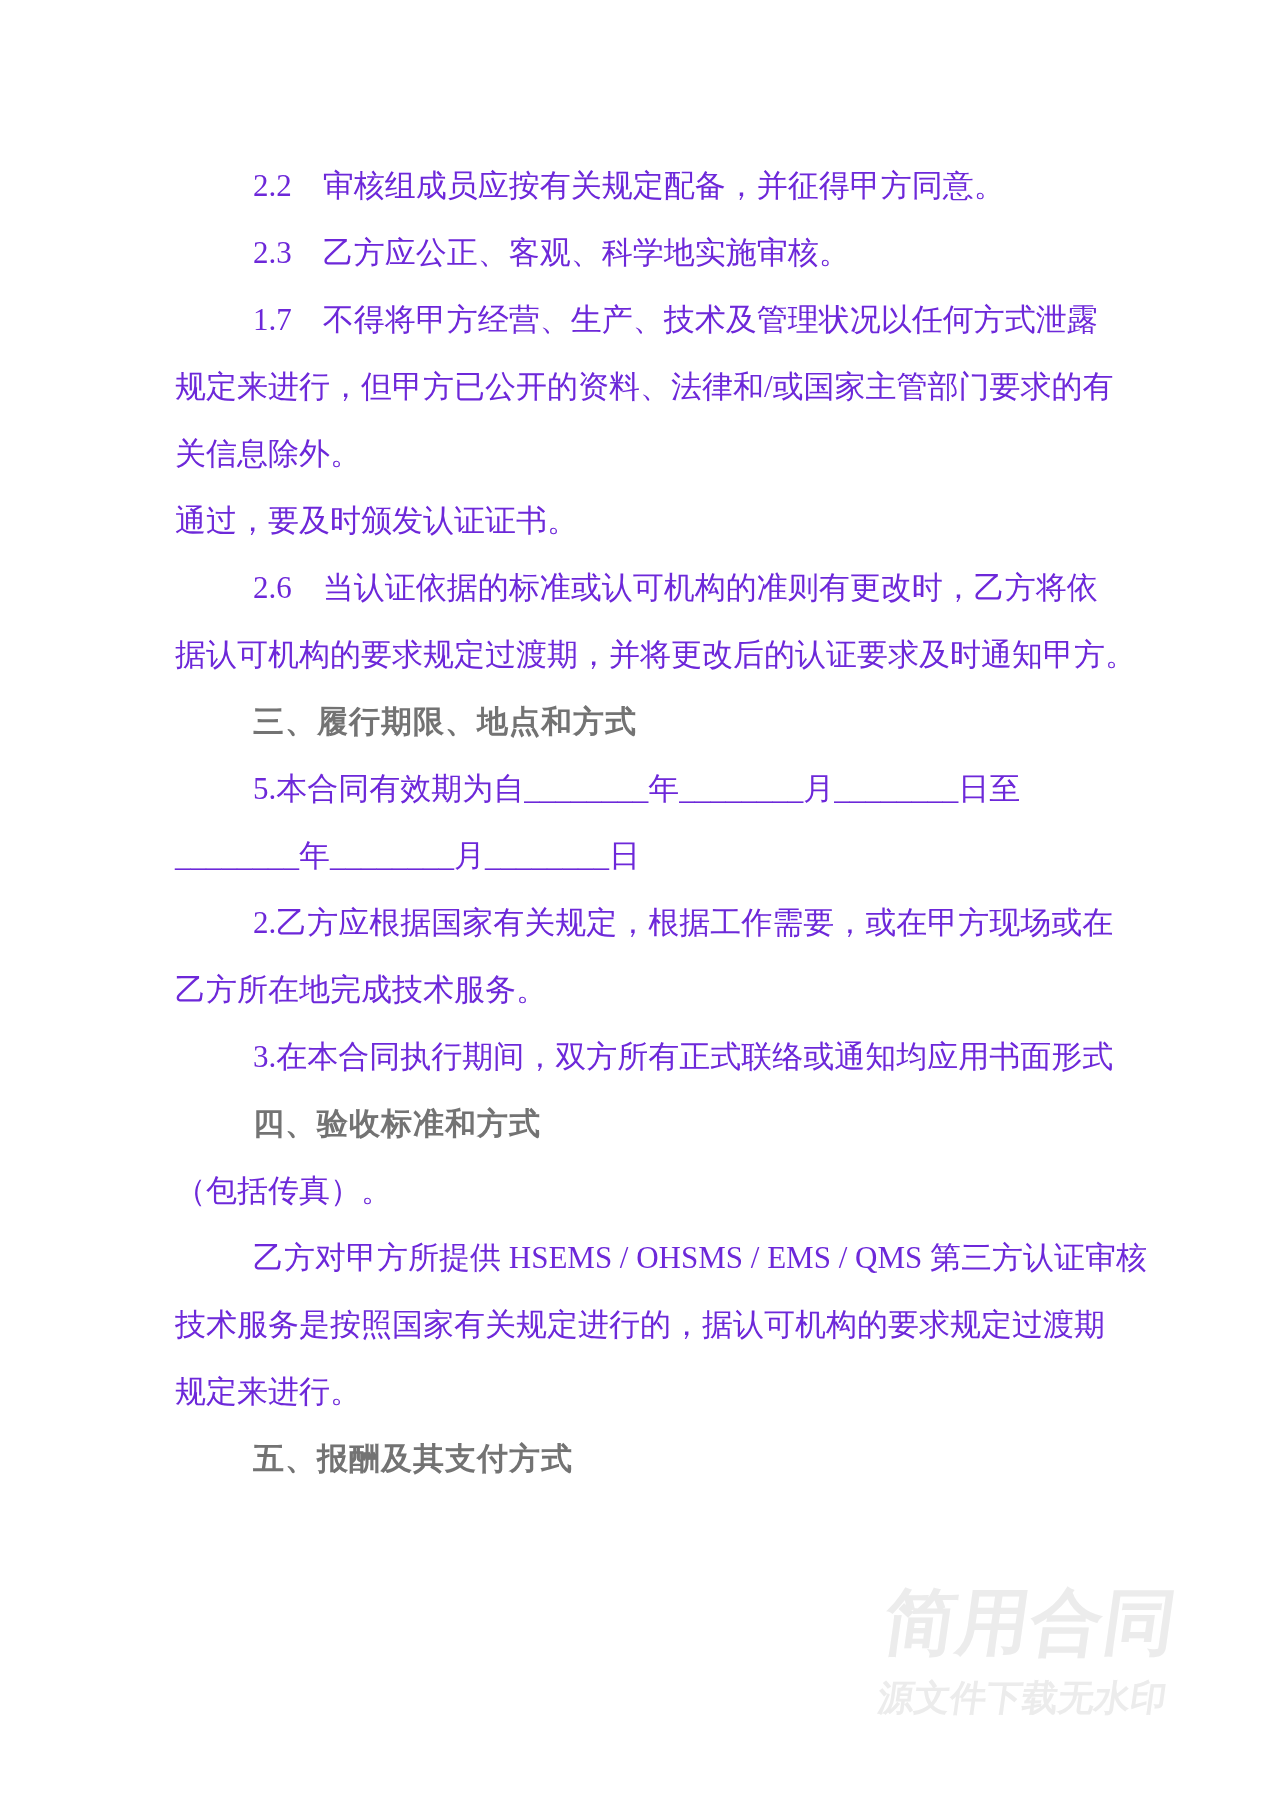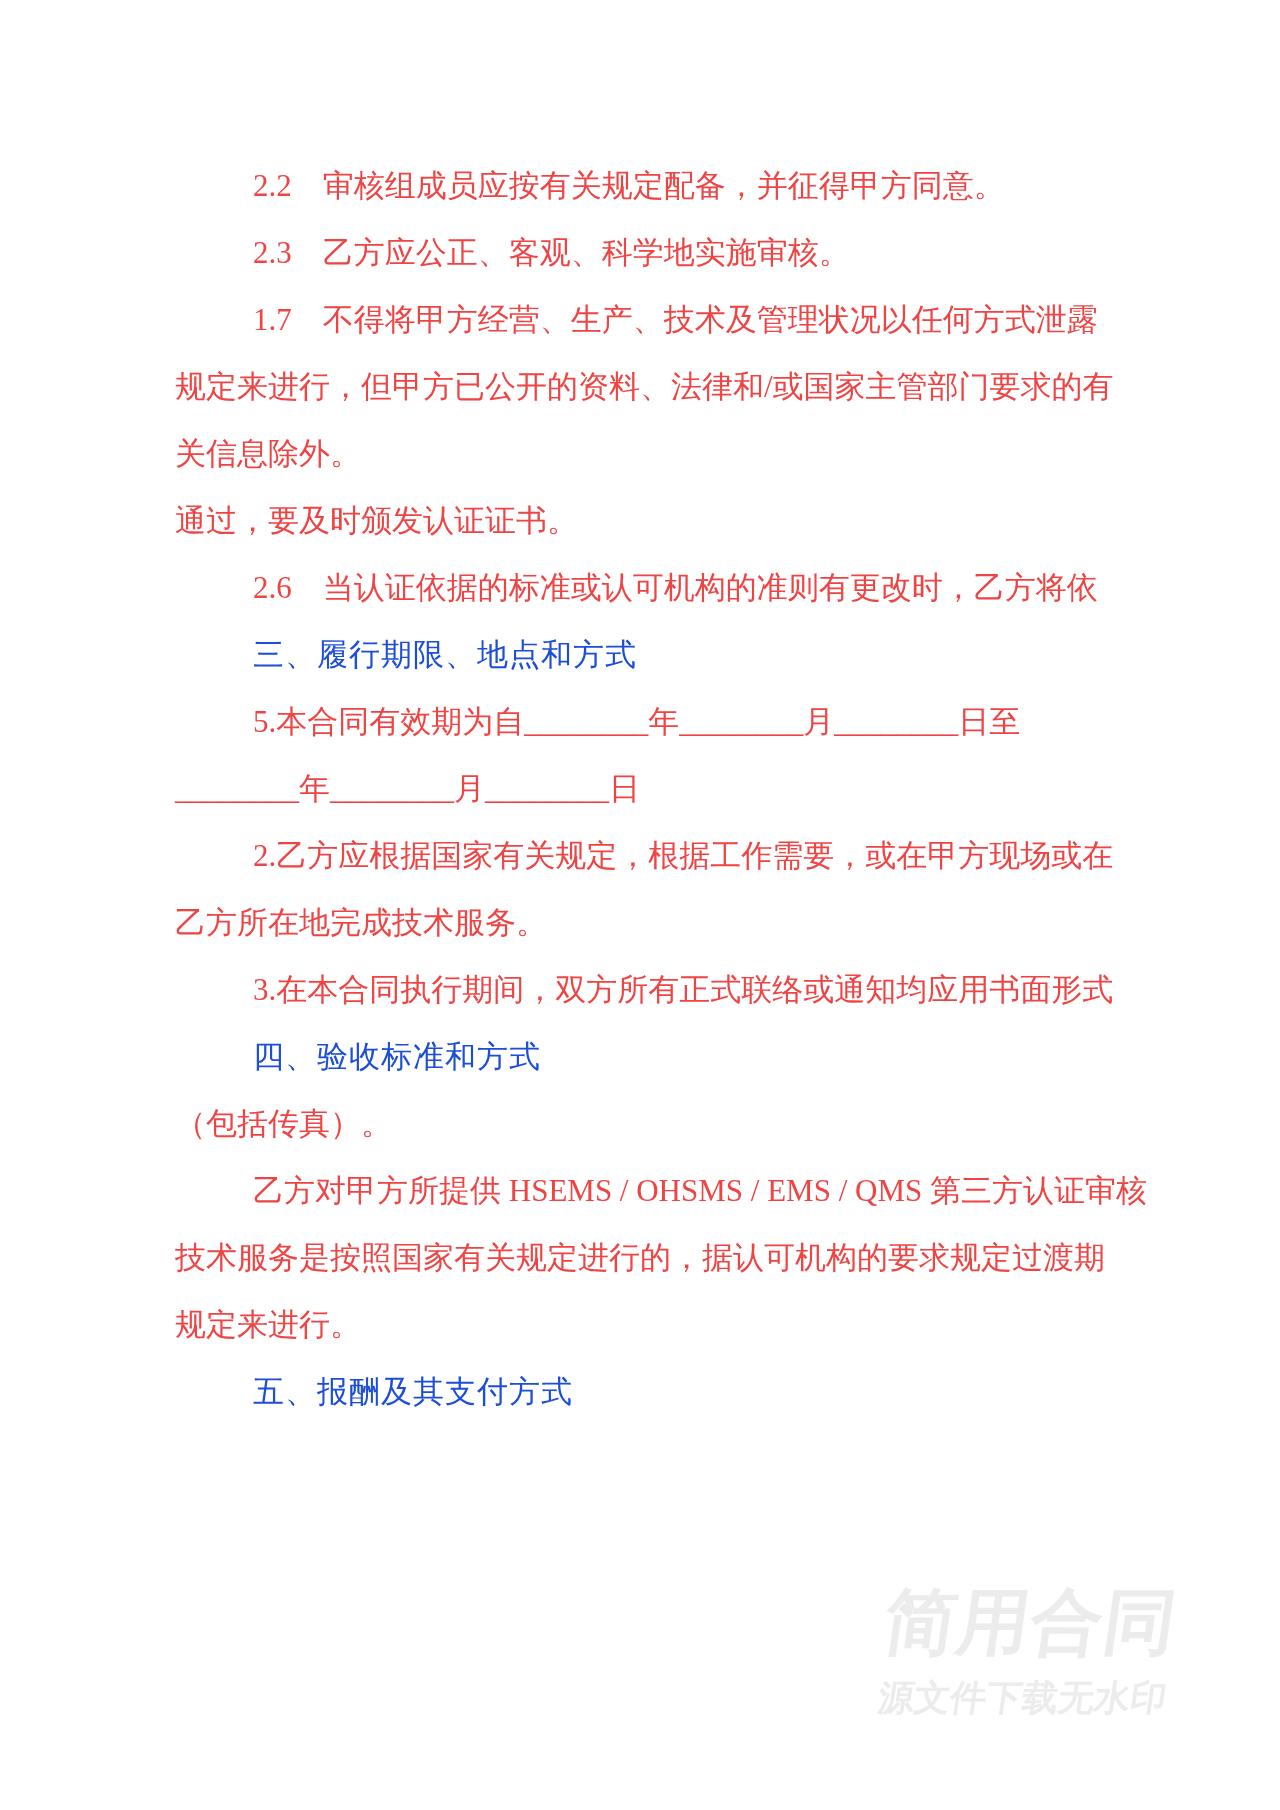--- a/index.html
+++ b/index.html
@@ -19,29 +19,29 @@
     position: absolute;
     left: 175px;
     top: 152px;
     width: 995px;
   }
   .line {
     font-size: 31px;
     line-height: 67px;
     height: 67px;
     white-space: pre;
-    color: #ef4444;
+    color: #6d28d9;
   }
   .line.indent {
     padding-left: 78px;
   }
   .line.heading {
     padding-left: 78px;
-    font-weight: normal;
-    color: #1d4ed8;
+    font-weight: bold;
+    color: #737373;
     font-family: "Liberation Sans", "DejaVu Sans", sans-serif;
     letter-spacing: 1px;
   }
   .watermark {
     position: absolute;
     right: 107px;
     top: 1586px;
     text-align: right;
     transform: skewX(-8deg);
     font-family: "Liberation Sans", "DejaVu Sans", sans-serif;
@@ -64,20 +64,21 @@
 <div class="page" style="background: rgb(255, 255, 255);">
 
   <div class="doc-body" id="doc-body" style="color: rgb(31, 31, 31);">
       <div class="line indent">2.2　审核组成员应按有关规定配备，并征得甲方同意。</div>
       <div class="line indent">2.3　乙方应公正、客观、科学地实施审核。</div>
       <div class="line indent">1.7　不得将甲方经营、生产、技术及管理状况以任何方式泄露</div>
       <div class="line flow">规定来进行，但甲方已公开的资料、法律和/或国家主管部门要求的有</div>
       <div class="line flow">关信息除外。</div>
       <div class="line flow">通过，要及时颁发认证证书。</div>
       <div class="line indent">2.6　当认证依据的标准或认可机构的准则有更改时，乙方将依</div>
+      <div class="line flow">据认可机构的要求规定过渡期，并将更改后的认证要求及时通知甲方。</div>
       <div class="line heading">三、履行期限、地点和方式</div>
       <div class="line indent">5.本合同有效期为自________年________月________日至</div>
       <div class="line flow">________年________月________日</div>
       <div class="line indent">2.乙方应根据国家有关规定，根据工作需要，或在甲方现场或在</div>
       <div class="line flow">乙方所在地完成技术服务。</div>
       <div class="line indent">3.在本合同执行期间，双方所有正式联络或通知均应用书面形式</div>
       <div class="line heading">四、验收标准和方式</div>
       <div class="line flow">（包括传真）。</div>
       <div class="line indent">乙方对甲方所提供 HSEMS / OHSMS / EMS / QMS 第三方认证审核</div>
       <div class="line flow">技术服务是按照国家有关规定进行的，据认可机构的要求规定过渡期</div>

